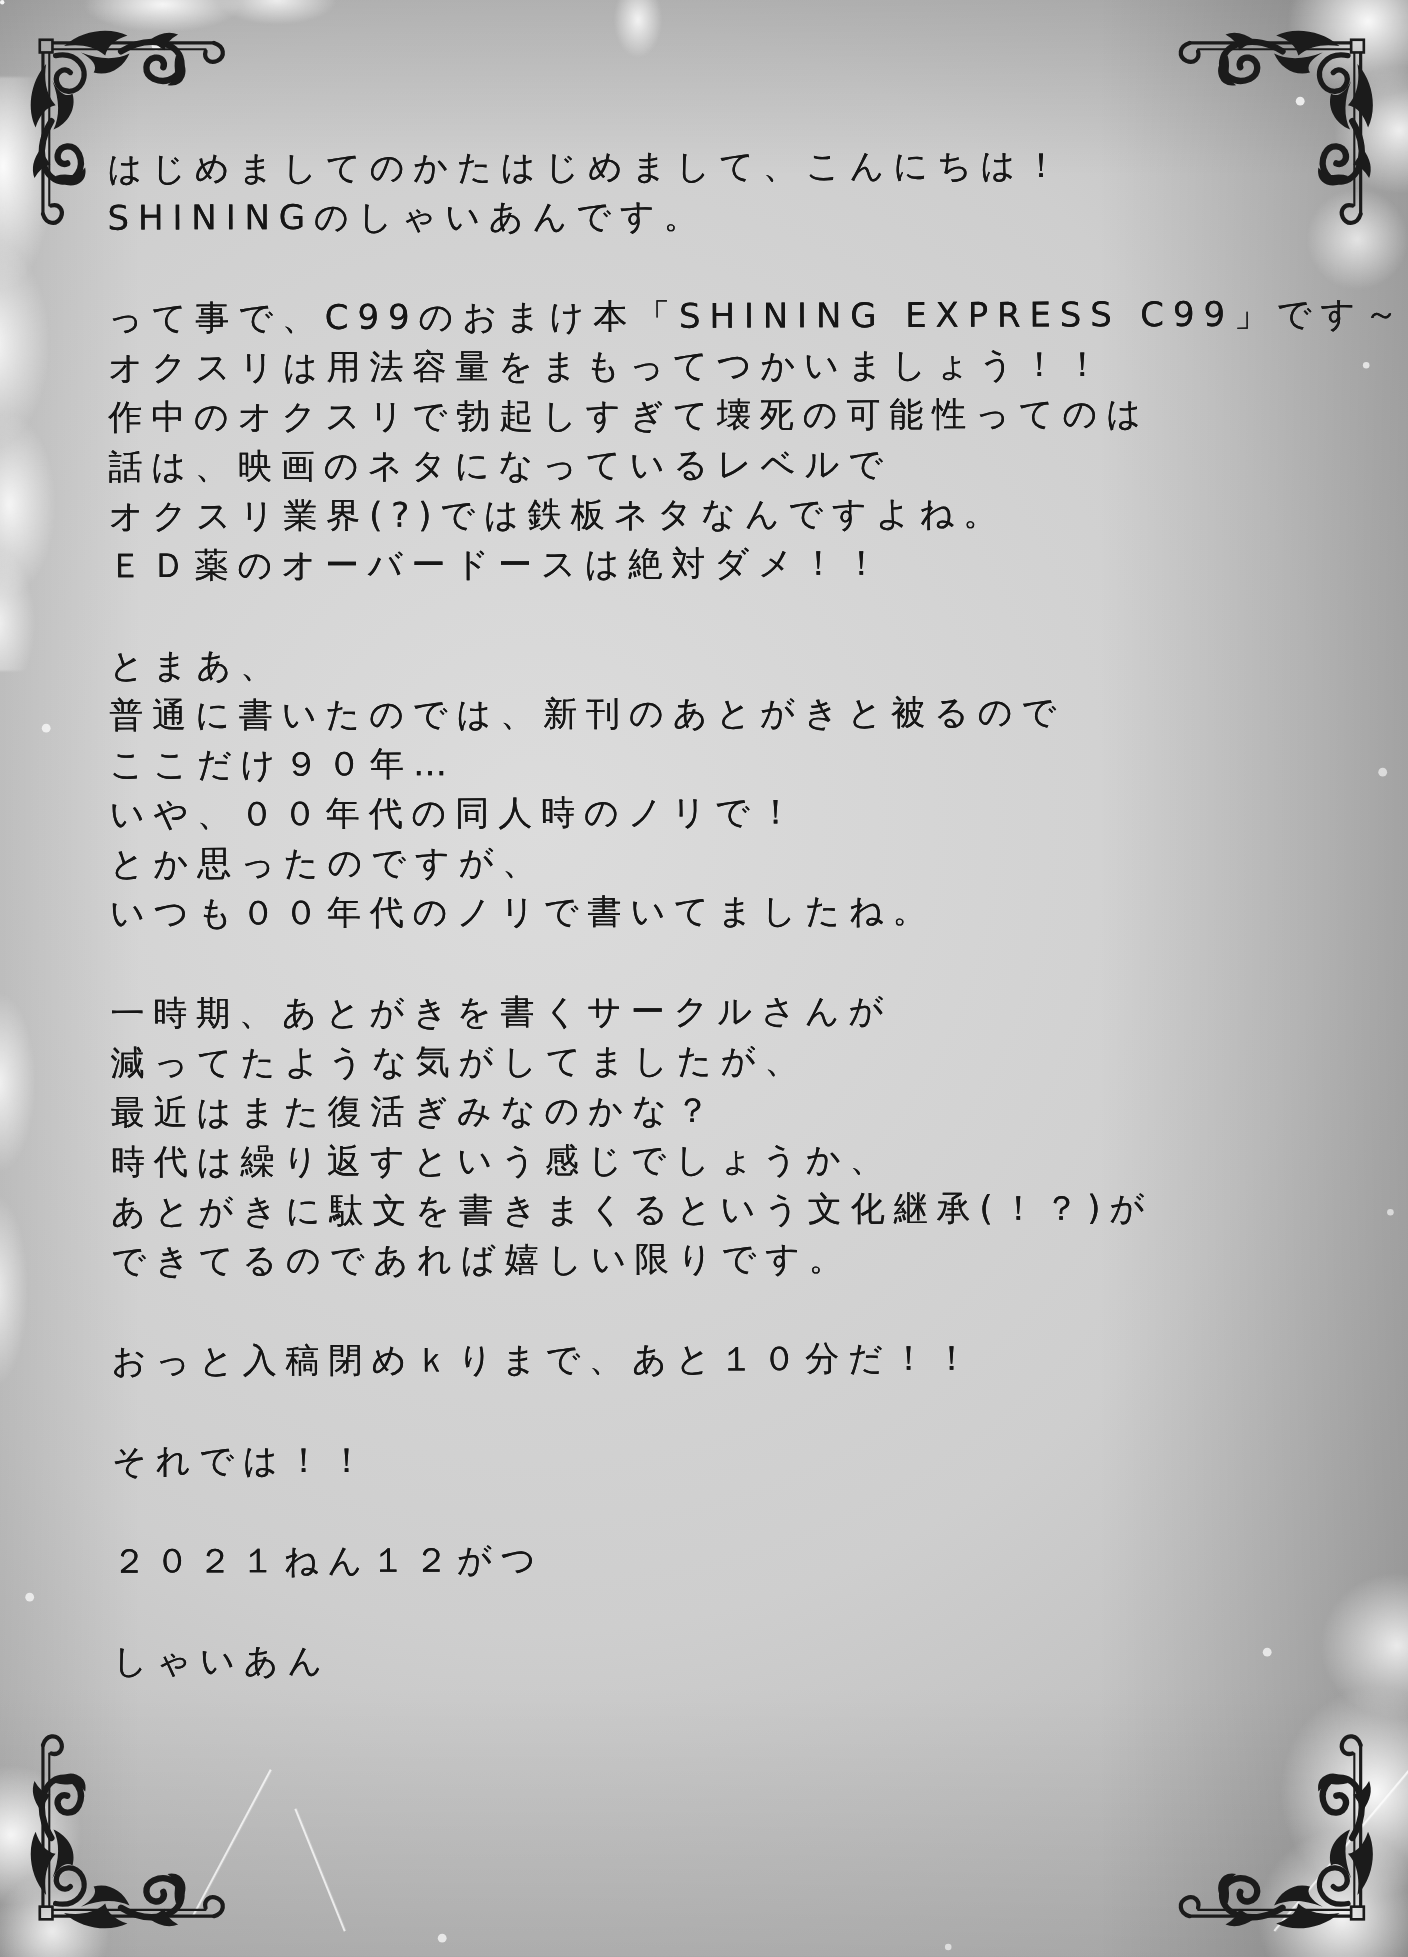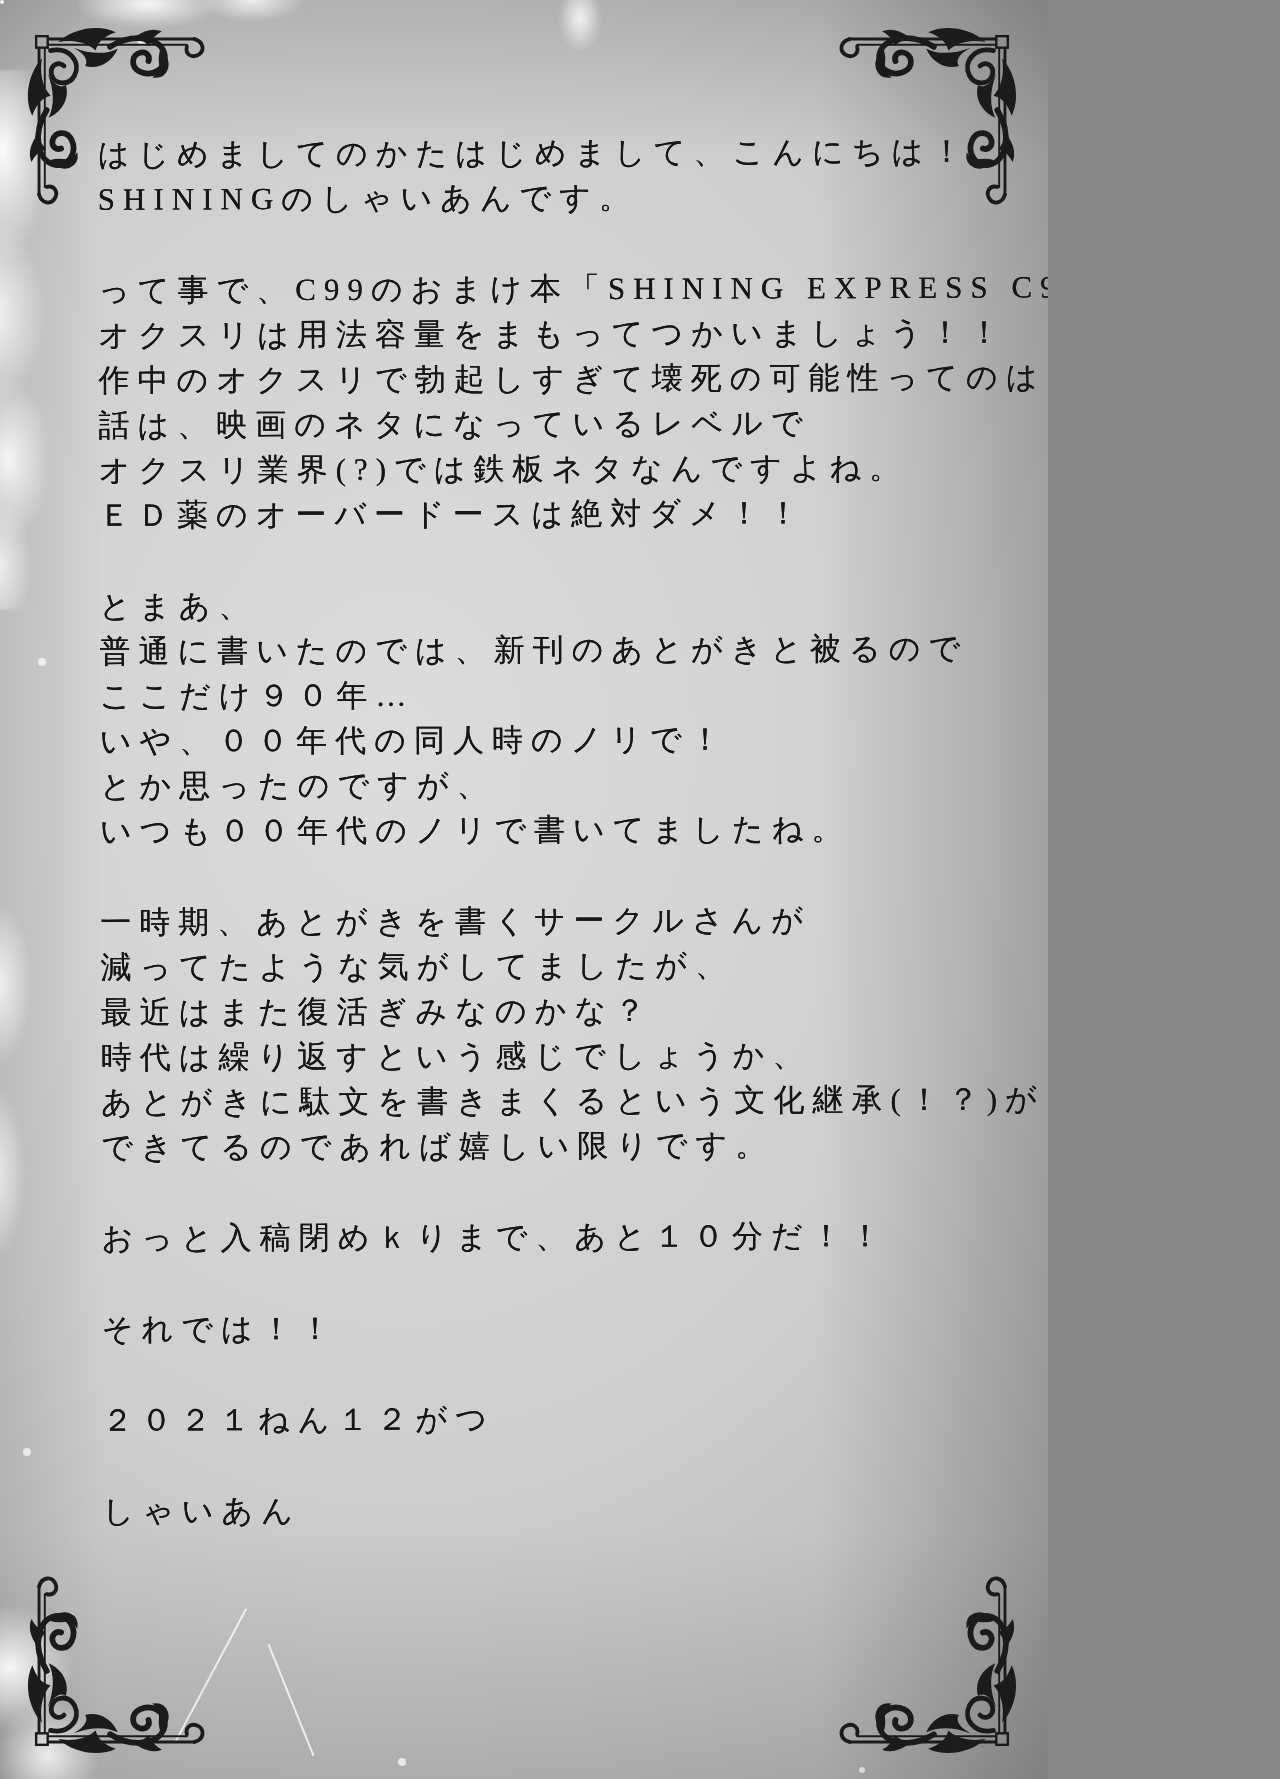--- a/index.html
+++ b/index.html
@@ -4,27 +4,26 @@
 <style>
   html,body{margin:0;padding:0;}
   body{
     width:1280px;height:1779px;
     background:#888;
     font-family:"DejaVu Sans",sans-serif;
     overflow:hidden;
   }
   .paper{
     position:relative;
-    width:1048px;height:1779px;
+    width:1280px;height:1779px;
     background:
       linear-gradient(to right, rgba(0,0,0,0.10) 0%, rgba(0,0,0,0) 10%, rgba(0,0,0,0) 78%, rgba(0,0,0,0.20) 100%),
       linear-gradient(to bottom, rgba(0,0,0,0.14) 0%, rgba(0,0,0,0) 9%, rgba(0,0,0,0) 86%, rgba(0,0,0,0.10) 100%),
       radial-gradient(125% 92% at 38% 42%, #dcdcdc 0%, #cecece 45%, #b6b6b6 76%, #9c9c9c 100%);
     overflow:hidden;
-    font-family:Liberation Serif, serif;
   }
 
   
   .grunge{position:absolute;pointer-events:none;filter:blur(1px);}
   .g-left-top{
     left:-30px;top:70px;width:110px;height:540px;
     background:
       radial-gradient(60% 30% at 30% 15%, rgba(255,255,255,.95), rgba(255,255,255,0) 70%),
       radial-gradient(70% 25% at 20% 45%, rgba(255,255,255,.9), rgba(255,255,255,0) 70%),
       radial-gradient(55% 22% at 35% 72%, rgba(255,255,255,.85), rgba(255,255,255,0) 70%),

